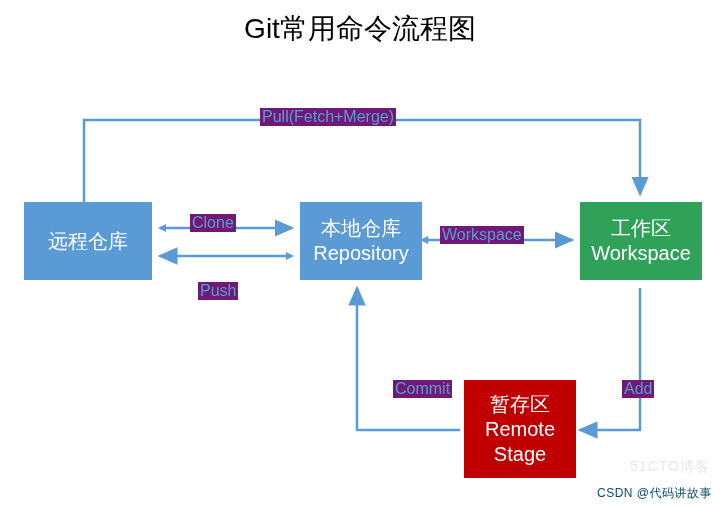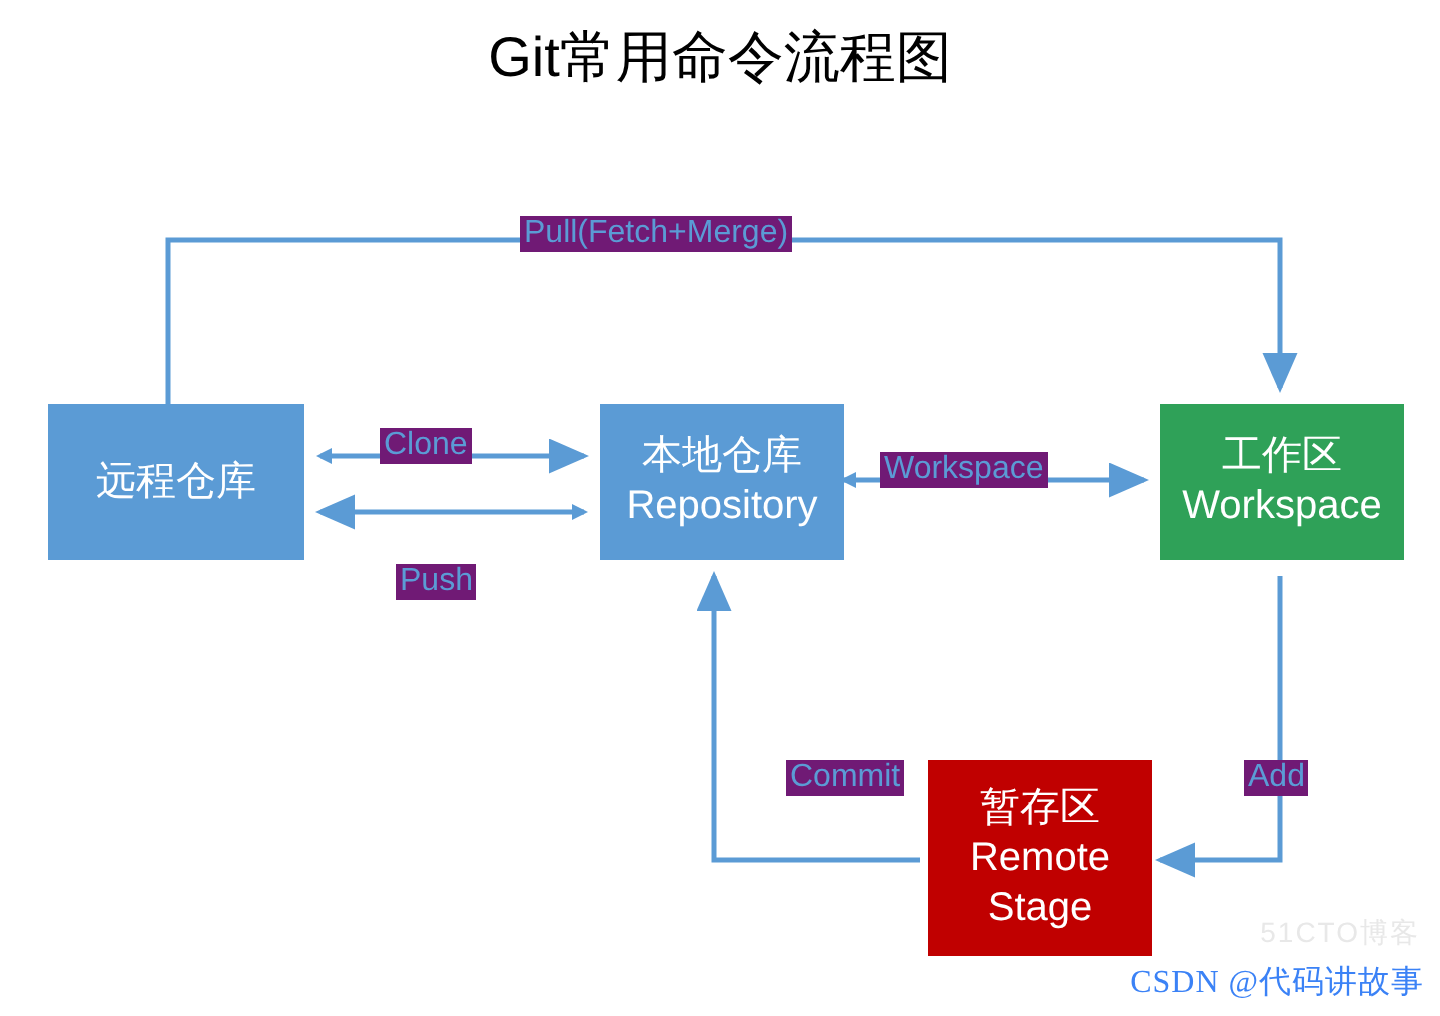--- a/index.html
+++ b/index.html
@@ -41,24 +41,23 @@
       position: absolute;
       color: #5b9bd5;
       font-size: 16px;
       background: #701a75;
       padding: 0 2px;
     }
     .watermark {
       position: absolute;
       right: 8px;
       bottom: 6px;
-      font-size: 16px;
-      color: #3b82f6;
+      font-size: 12px;
+      color: #0c4a6e;
       letter-spacing: 0.5px;
-      font-family: Liberation Serif, serif;
     }
     .watermark2 {
       position: absolute;
       right: 10px;
       bottom: 32px;
       font-size: 14px;
       color: #e8e8e8;
       letter-spacing: 1px;
     }
     svg { position: absolute; top: 0; left: 0; }

